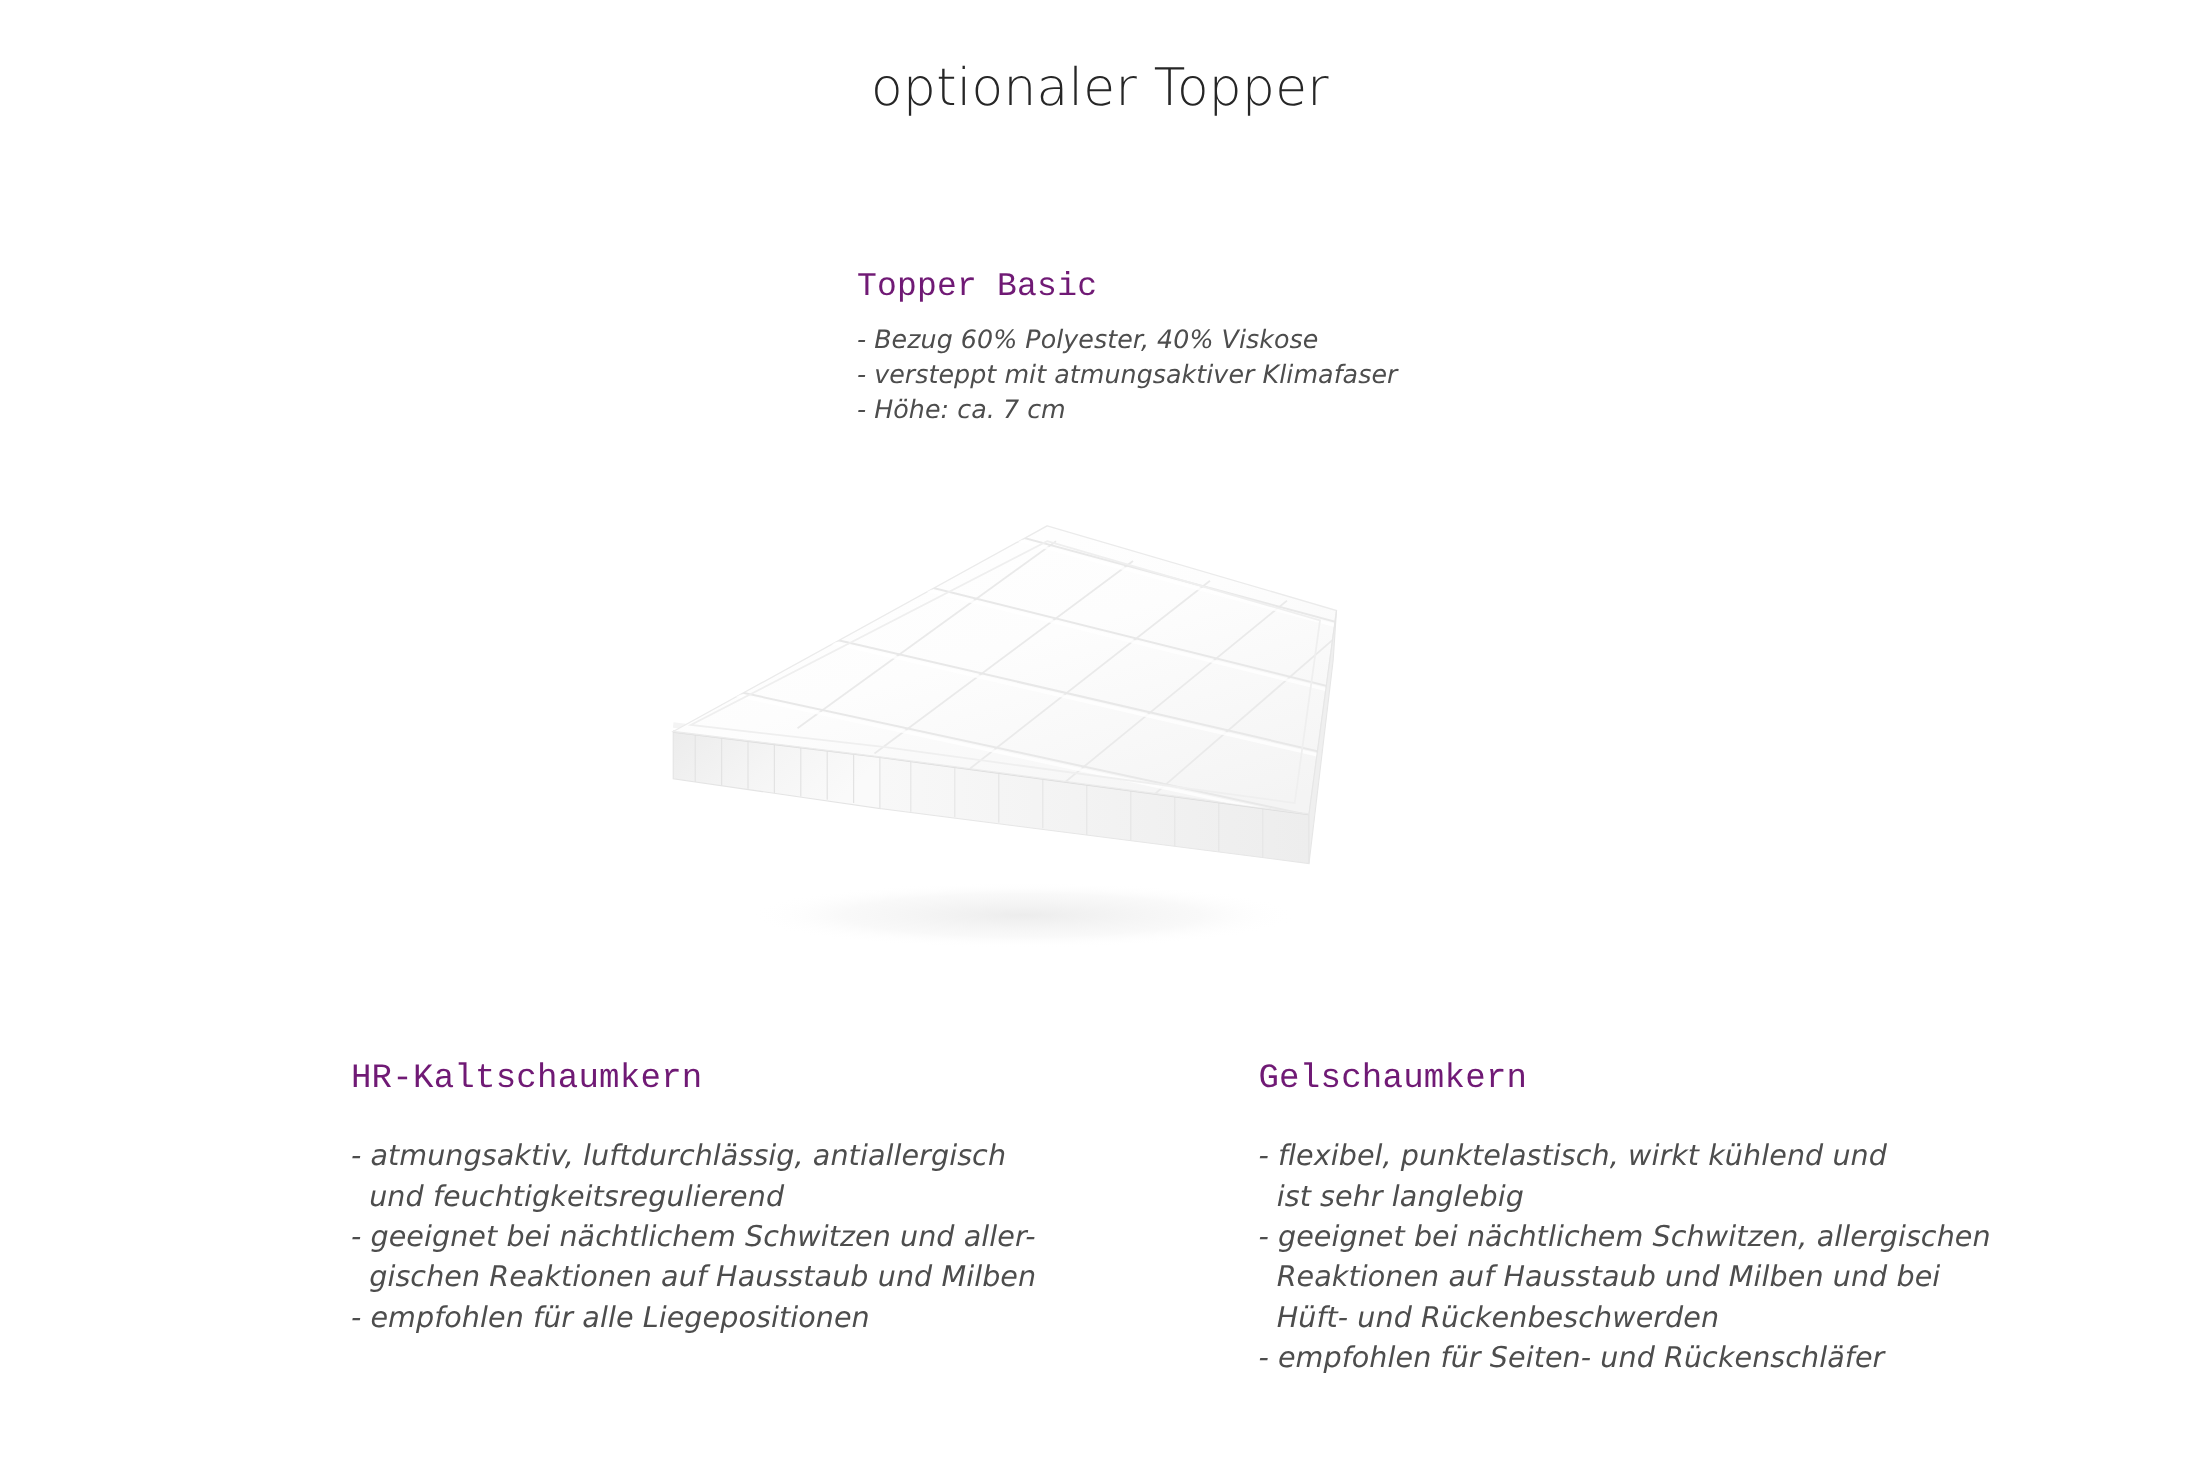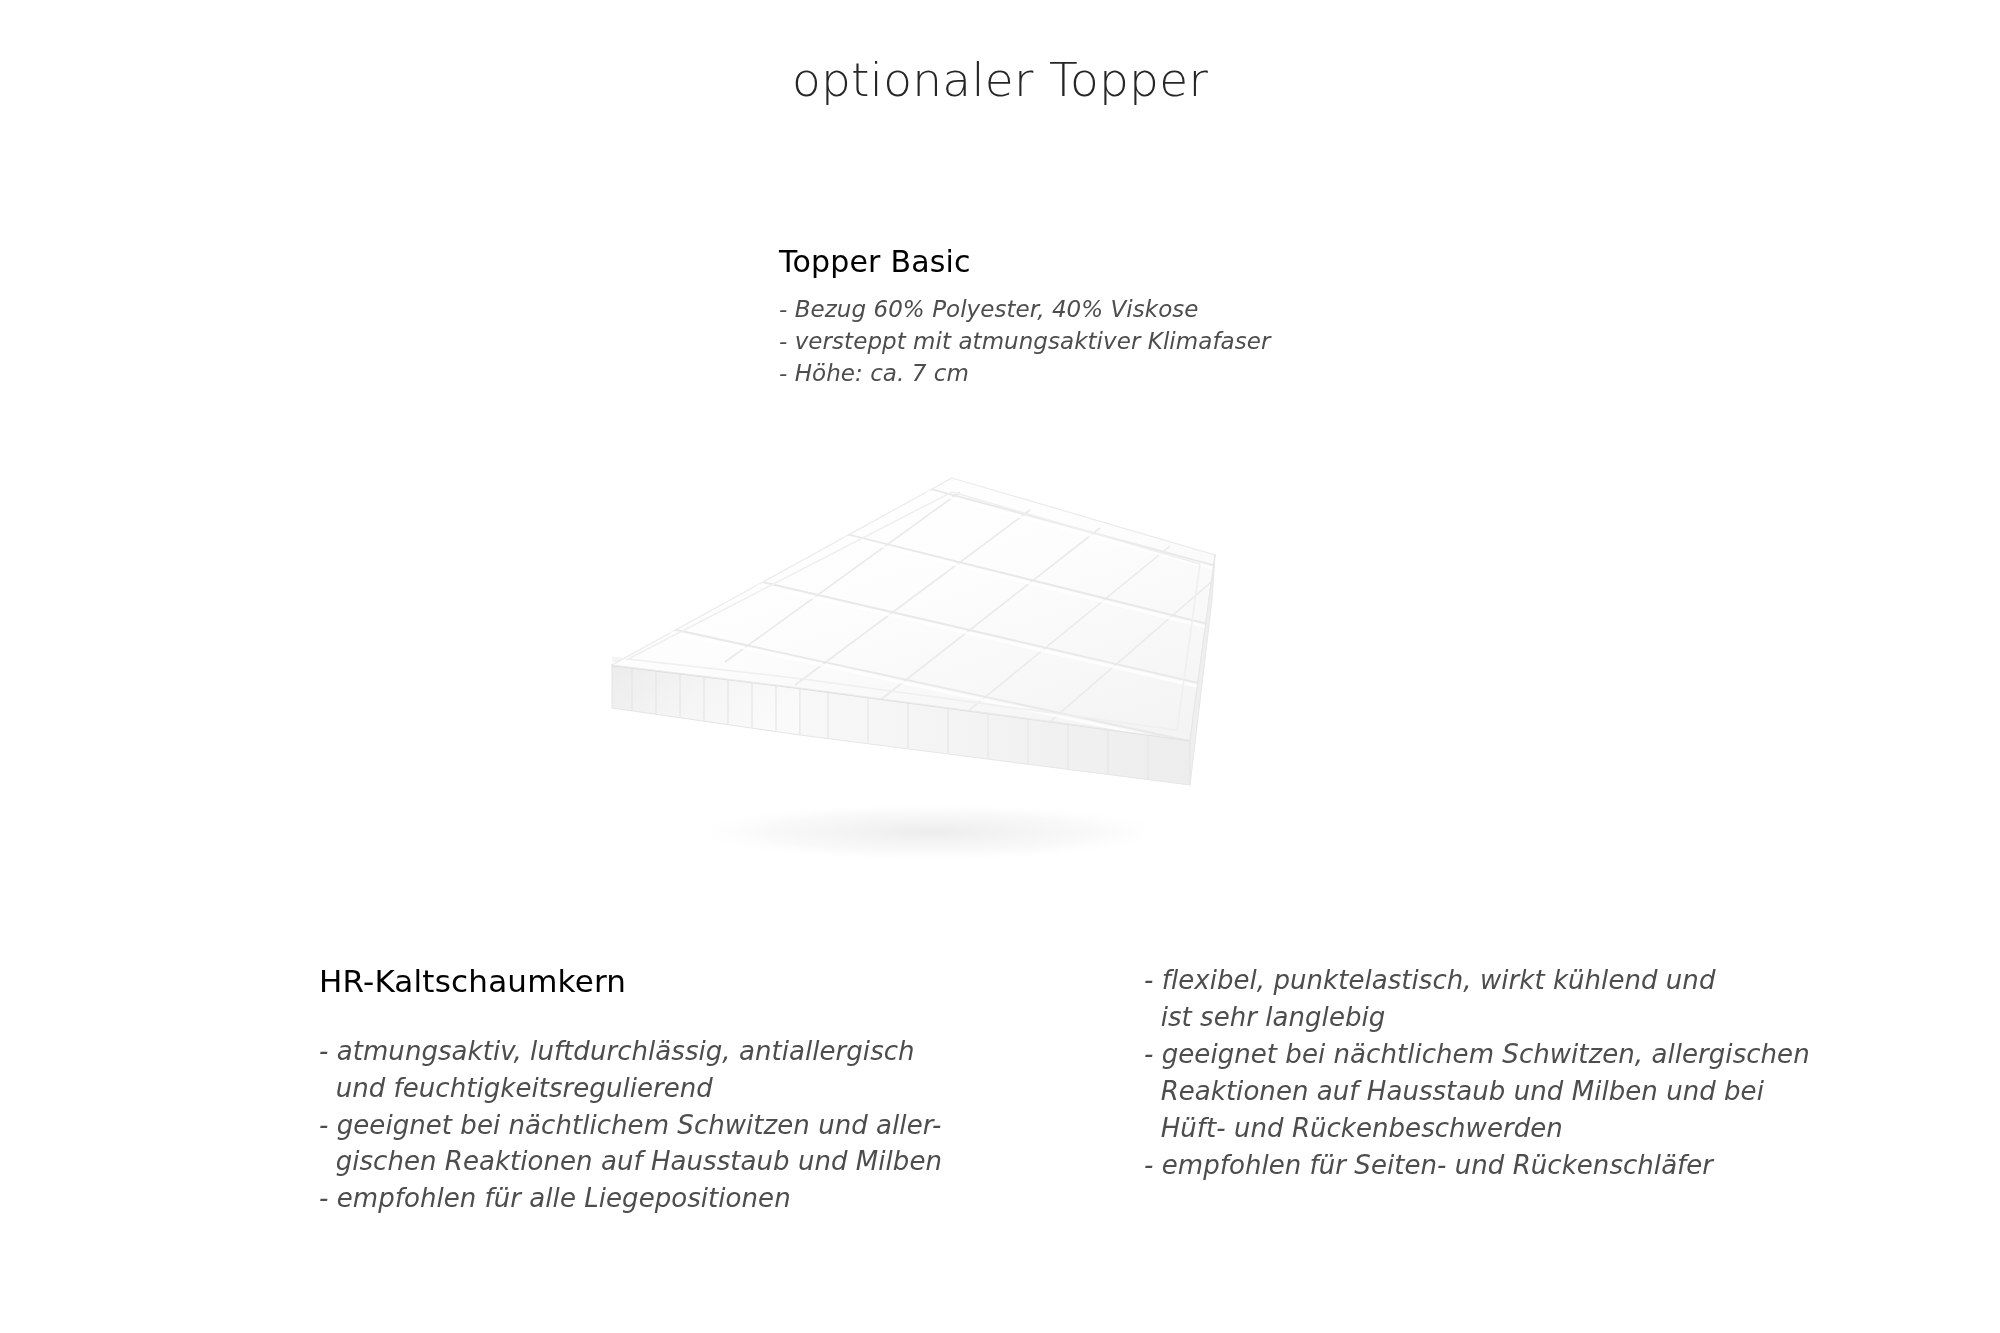--- a/index.html
+++ b/index.html
@@ -36,25 +36,26 @@
     line-height: 1.2;
   }
 
   
   .spec-block {
     position: absolute;
   }
   .spec-heading {
     font-size: 31px;
     font-weight: 400;
-    color: #000000;
+    color: #701a75;
     letter-spacing: 0.2px;
     line-height: 1.25;
     margin: 0 0 14px 0;
     white-space: nowrap;
+    font-family: Liberation Mono, monospace;
   }
   .spec-list {
     list-style: none;
     margin: 0;
     padding: 0;
     font-style: italic;
   }
   .spec-list li {
     font-size: 26px;
     font-weight: 400;
@@ -227,20 +228,21 @@
     <ul class="spec-list">
       <li>- atmungsaktiv, luftdurchlässig, antiallergisch</li>
       <li>  und feuchtigkeitsregulierend</li>
       <li>- geeignet bei nächtlichem Schwitzen und aller-</li>
       <li>  gischen Reaktionen auf Hausstaub und Milben</li>
       <li>- empfohlen für alle Liegepositionen</li>
     </ul>
   </div>
 
   <div class="spec-block" id="block-gel">
+    <div class="spec-heading">Gelschaumkern</div>
     <ul class="spec-list">
       <li>- flexibel, punktelastisch, wirkt kühlend und</li>
       <li>  ist sehr langlebig</li>
       <li>- geeignet bei nächtlichem Schwitzen, allergischen</li>
       <li>  Reaktionen auf Hausstaub und Milben und bei</li>
       <li>  Hüft- und Rückenbeschwerden</li>
       <li>- empfohlen für Seiten- und Rückenschläfer</li>
     </ul>
   </div>
 

